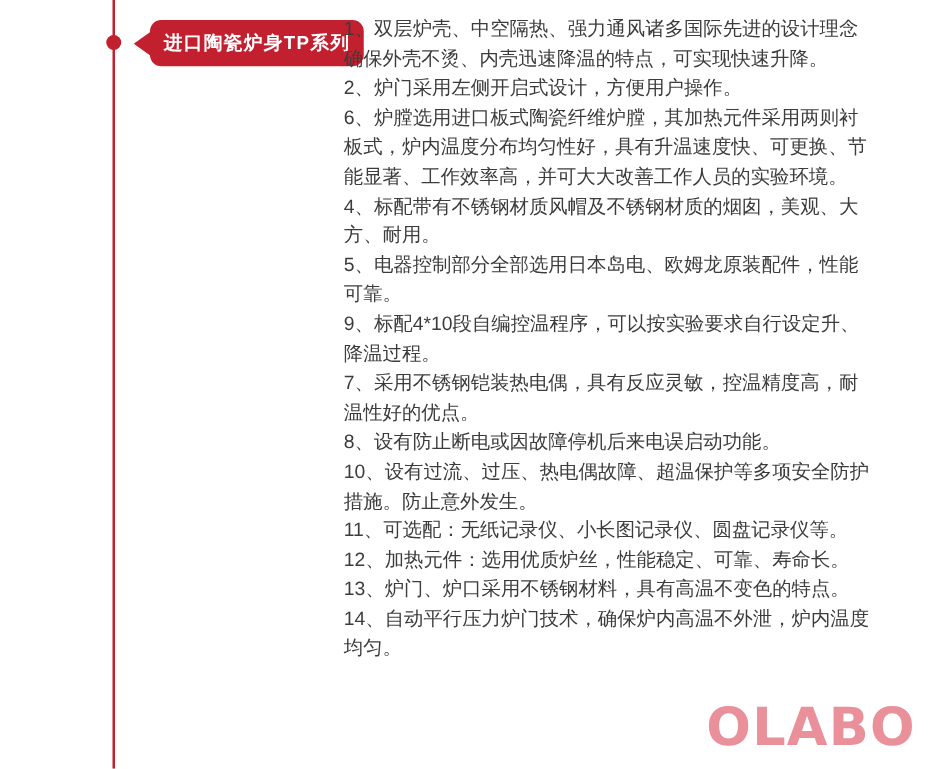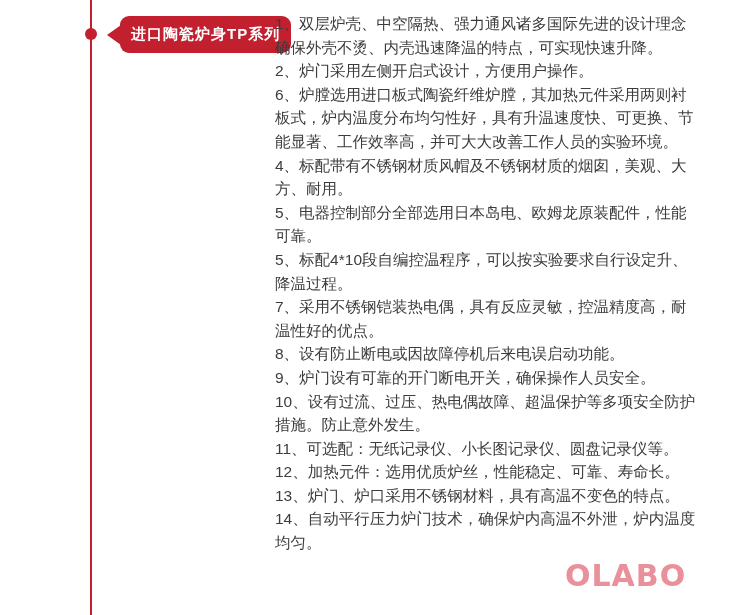--- a/index.html
+++ b/index.html
@@ -74,21 +74,21 @@
     font-size: 15.5px;
     line-height: 23.6px;
     color: var(--text);
     text-align: left;
     word-break: break-all;
   }
   .watermark {
     position: absolute;
     left: 565px;
     top: 561px;
-    font-size: 30px;
+    font-size: 42px;
     line-height: 1;
     font-weight: bold;
     letter-spacing: 1px;
     color: var(--pink);
     font-family: "DejaVu Sans", "Liberation Sans", sans-serif;
   }
 </style>
 </head>
 <body>
 
@@ -101,24 +101,23 @@
     <span class="badge-arrow"></span>
     <span>进口陶瓷炉身TP系列</span>
   </div>
 
   <div class="features">
     <p>1、双层炉壳、中空隔热、强力通风诸多国际先进的设计理念确保外壳不烫、内壳迅速降温的特点，可实现快速升降。</p>
     <p>2、炉门采用左侧开启式设计，方便用户操作。</p>
     <p>6、炉膛选用进口板式陶瓷纤维炉膛，其加热元件采用两则衬板式，炉内温度分布均匀性好，具有升温速度快、可更换、节能显著、工作效率高，并可大大改善工作人员的实验环境。</p>
     <p>4、标配带有不锈钢材质风帽及不锈钢材质的烟囱，美观、大方、耐用。</p>
     <p>5、电器控制部分全部选用日本岛电、欧姆龙原装配件，性能可靠。</p>
-    <p>5、标配4*10段自编控温程序，可以按实验要求自行设定升、降温过程。</p>
+    <p>9、标配4*10段自编控温程序，可以按实验要求自行设定升、降温过程。</p>
     <p>7、采用不锈钢铠装热电偶，具有反应灵敏，控温精度高，耐温性好的优点。</p>
     <p>8、设有防止断电或因故障停机后来电误启动功能。</p>
-    <p>9、炉门设有可靠的开门断电开关，确保操作人员安全。</p>
     <p>10、设有过流、过压、热电偶故障、超温保护等多项安全防护措施。防止意外发生。</p>
     <p>11、可选配：无纸记录仪、小长图记录仪、圆盘记录仪等。</p>
     <p>12、加热元件：选用优质炉丝，性能稳定、可靠、寿命长。</p>
     <p>13、炉门、炉口采用不锈钢材料，具有高温不变色的特点。</p>
     <p>14、自动平行压力炉门技术，确保炉内高温不外泄，炉内温度均匀。</p>
   </div>
 
   <div class="watermark">OLABO</div>
 
 </div>

